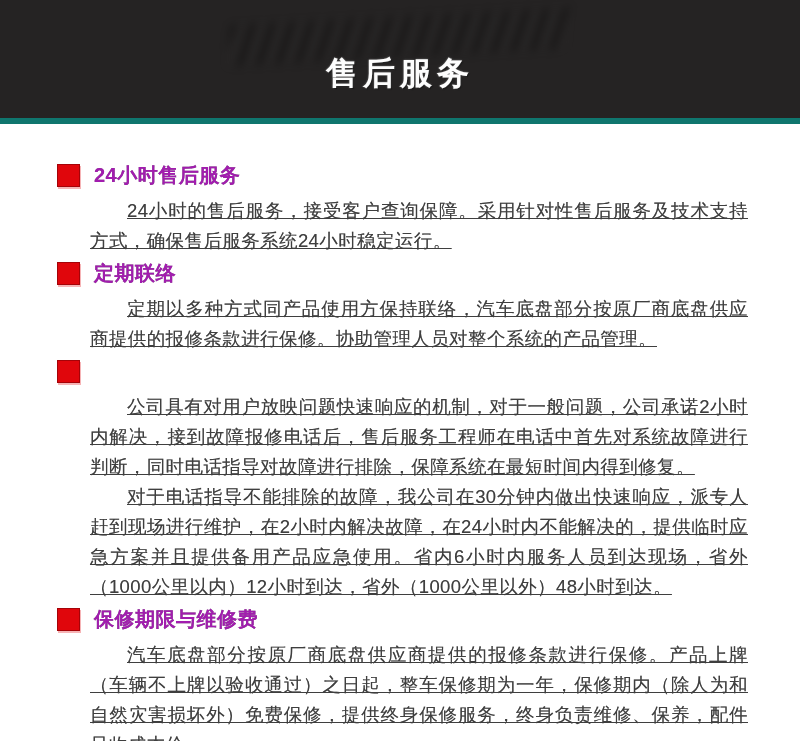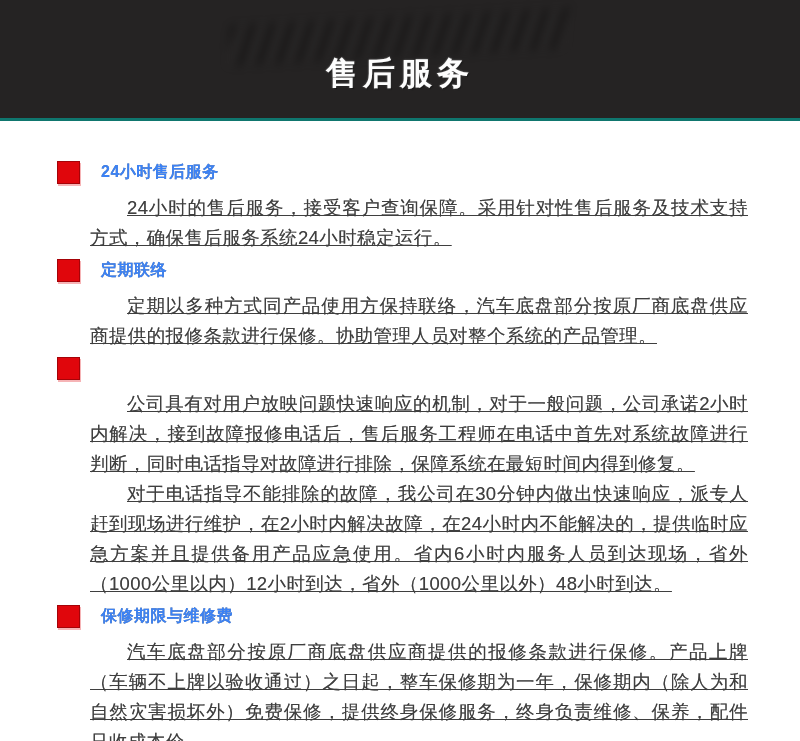--- a/index.html
+++ b/index.html
@@ -13,21 +13,21 @@
     font-family: "Liberation Sans", sans-serif;
     overflow: hidden;
     position: relative;
   }
   
   .banner {
     position: relative;
     width: 800px;
     height: 118px;
     background: #252323;
-    border-bottom: 3px solid #0f766e;
+    border-bottom: 6px solid #0f766e;
     box-sizing: content-box;
     overflow: hidden;
   }
   .banner .watermark {
     position: absolute;
     top: 16px;
     left: 228px;
     width: 340px;
     height: 42px;
     background: repeating-linear-gradient(
@@ -74,25 +74,25 @@
   .bullet {
     flex: 0 0 auto;
     width: 23px;
     height: 23px;
     background: #e0060c;
     border: 1px solid #a50308;
     box-shadow: 1px 2px 0 rgba(224,6,12,0.30);
     box-sizing: border-box;
   }
   .sec-head h2 {
-    margin: 7px;
-    font-size: 16px;
+    margin: 0;
+    font-size: 20px;
     line-height: 30px;
     font-weight: bold;
-    color: #3b82f6;
+    color: #a21caf;
     letter-spacing: 0.5px;
     text-shadow: 0 0 0.5px rgba(30,30,30,0.6);
   }
   section p {
     margin: 0 0 0 33px;
     text-indent: 37px;
     text-align: justify;
     text-shadow: 0 0 0.6px rgba(63,63,63,0.55);
     text-decoration: underline;
   }

